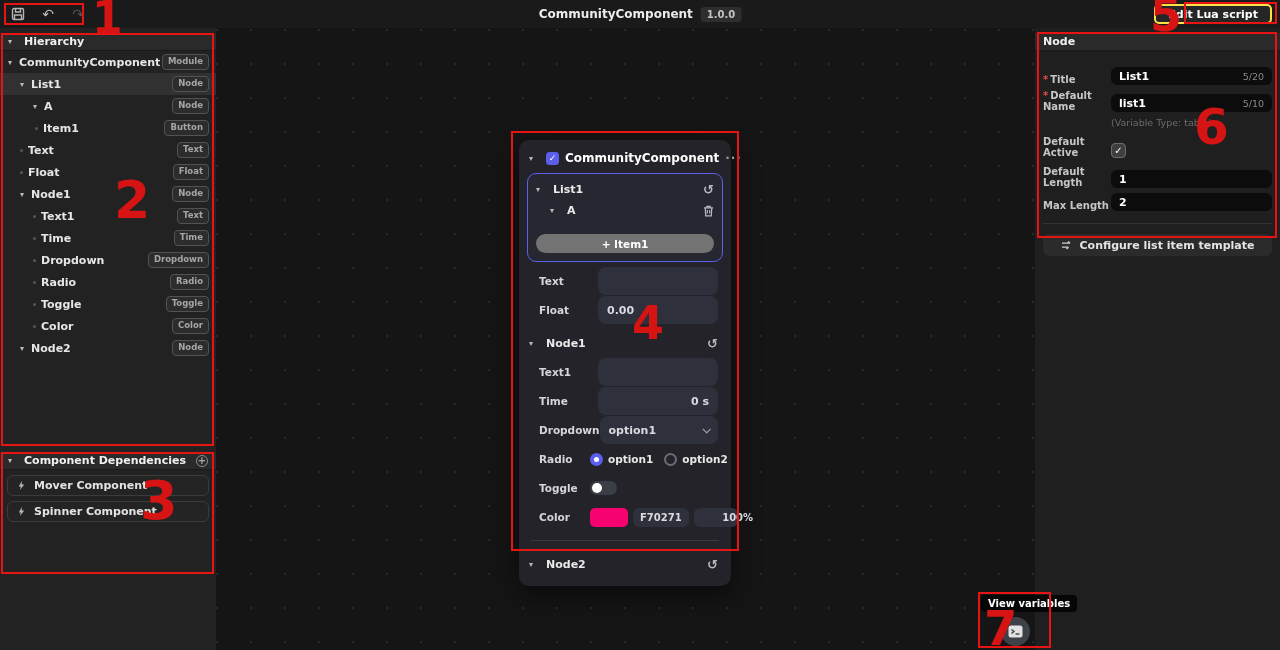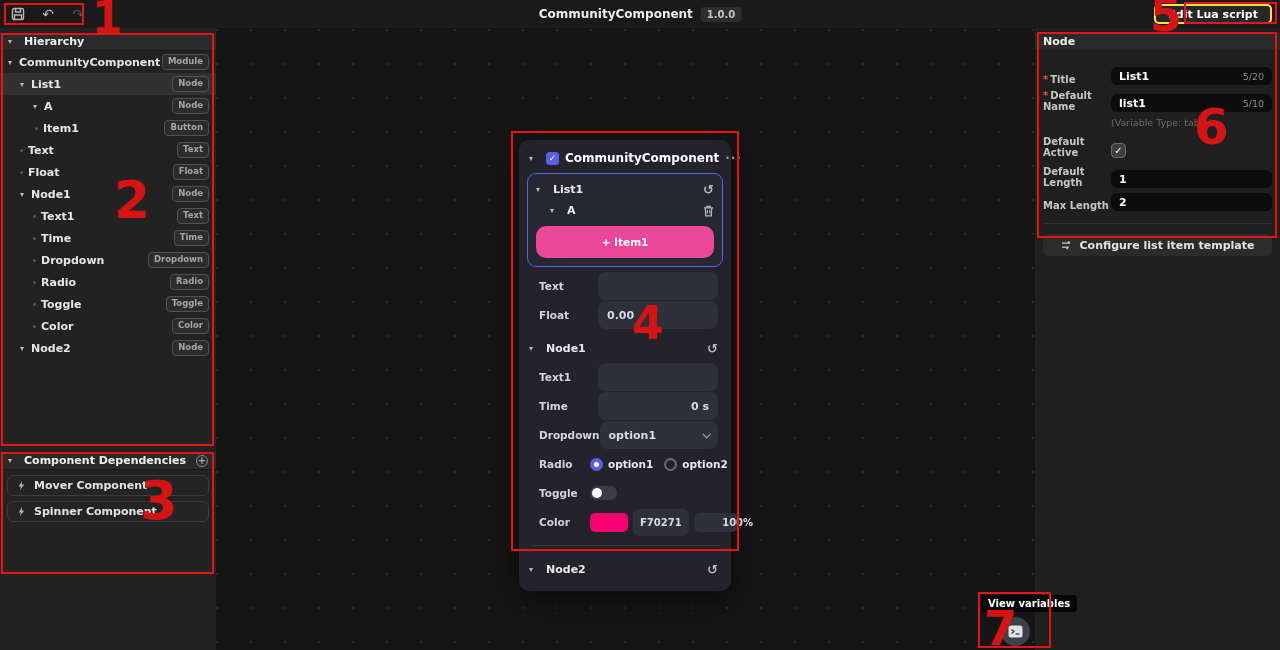--- a/index.html
+++ b/index.html
@@ -54,40 +54,40 @@
   
   .card { position:absolute; left:519px; top:140px; width:212px; background:#232329; border-radius:10px; padding:6px 0 12px; box-shadow:0 8px 28px rgba(0,0,0,.55); }
   .card-head { display:flex; align-items:center; gap:6px; padding:5px 10px 6px; }
   .cchk { width:13px; height:13px; background:#5a5ee8; border-radius:3.5px; color:#fff; font-size:9px; font-weight:700; display:flex; align-items:center; justify-content:center; line-height:1; flex:none; }
   .card-title { color:#fff; font-size:12px; font-weight:700; }
   .menu-dots { margin-left:auto; color:#9a9a9a; font-size:12px; font-weight:700; letter-spacing:1px; }
   .list-group { margin:2px 8px 4px; border:1.5px solid #5b5fe9; border-radius:9px; background:#272731; padding:5px 8px 8px; }
   .lg-row { display:flex; align-items:center; gap:6px; height:21px; color:#eaeaea; font-size:11px; font-weight:700; }
   .lg-row.child { padding-left:14px; }
   .icon-right { margin-left:auto; color:#b7bac2; font-size:13px; line-height:1; }
-  .add-pill { margin-top:5px; height:32px; background:#ec4899; border-radius:10px; display:flex; align-items:center; justify-content:center; color:#fff; font-size:10.5px; font-weight:700; }
+  .add-pill { margin-top:13px; height:19px; background:#737373; border-radius:10px; display:flex; align-items:center; justify-content:center; color:#fff; font-size:10.5px; font-weight:700; }
   .frow { display:flex; align-items:center; padding:0 13px 0 20px; margin-top:9px; height:20px; }
   .flabel { font-size:10.5px; font-weight:700; color:#d4d5da; }
   .fctrl { margin-left:auto; width:120px; }
   .finput { height:28px; background:#2e313b; border-radius:8px; padding:0 9px; display:flex; align-items:center; color:#d9dbe0; font-size:11px; font-weight:700; }
   .finput.right { justify-content:flex-end; }
   .finput.between { justify-content:space-between; }
   .chevdn { width:6px; height:6px; border-right:1.5px solid #a7aab2; border-bottom:1.5px solid #a7aab2; transform:rotate(45deg) translateY(-1px); }
   .srow { display:flex; align-items:center; gap:6px; padding:0 13px 0 10px; margin-top:13px; height:20px; color:#eaeaea; font-size:11px; font-weight:700; }
   .radio-ctrl { margin-left:auto; width:128px; display:flex; align-items:center; gap:5px; }
   .rad { width:13px; height:13px; border-radius:50%; flex:none; }
   .rad.on { background:#5b5fee; display:flex; align-items:center; justify-content:center; }
   .rad.on::before { content:""; width:5px; height:5px; background:#fff; border-radius:50%; }
   .rad.off { border:2px solid #6a6d76; }
   .rlabel { color:#e8e8e8; font-size:10.5px; font-weight:700; margin-right:6px; }
   .toggle { width:27px; height:14px; border-radius:7px; background:#3b3e46; position:relative; }
   .toggle::before { content:""; position:absolute; left:2px; top:2px; width:10px; height:10px; background:#fff; border-radius:50%; }
   .color-ctrl { margin-left:auto; width:128px; display:flex; gap:5px; align-items:center; }
   .swatch { width:38px; height:19px; border-radius:5px; flex:none; }
-  .hexbox { width:58px; height:27px; background:#2e313b; border-radius:6px; display:flex; align-items:center; padding:0 7px; color:#d9dbe0; font-size:10px; font-weight:700; }
+  .hexbox { width:58px; height:19px; background:#2e313b; border-radius:6px; display:flex; align-items:center; padding:0 7px; color:#d9dbe0; font-size:10px; font-weight:700; }
   .alphabox { width:38px; height:19px; background:#2e313b; border-radius:6px; display:flex; align-items:center; justify-content:center; color:#d9dbe0; font-size:10px; font-weight:700;padding-left:44px; }
   .card-div { border-top:1px solid #3a3a42; margin:13px 12px 0; }
 
   
   .vv-tip { position:absolute; left:981px; top:595px; background:#060606; border-radius:4px; padding:3px 7px; color:#fff; font-size:10px; font-weight:700; z-index:6; }
   .vv-btn { position:absolute; left:1001px; top:617px; width:29px; height:29px; border-radius:50%; background:#3e4148; display:flex; align-items:center; justify-content:center; z-index:6; }
 
   
   .ann { position:absolute; border:2px solid #e81313; z-index:20; pointer-events:none; }
   .annum { position:absolute; color:#d61414; font-weight:700; line-height:1; z-index:21; pointer-events:none; }

